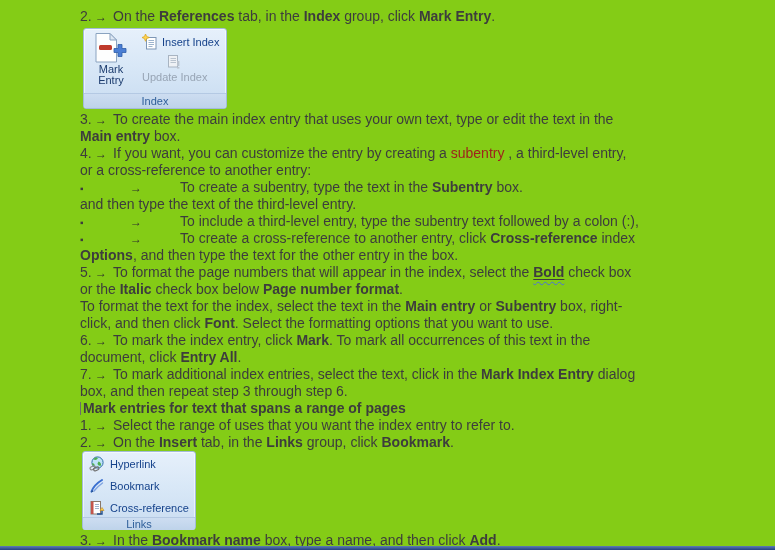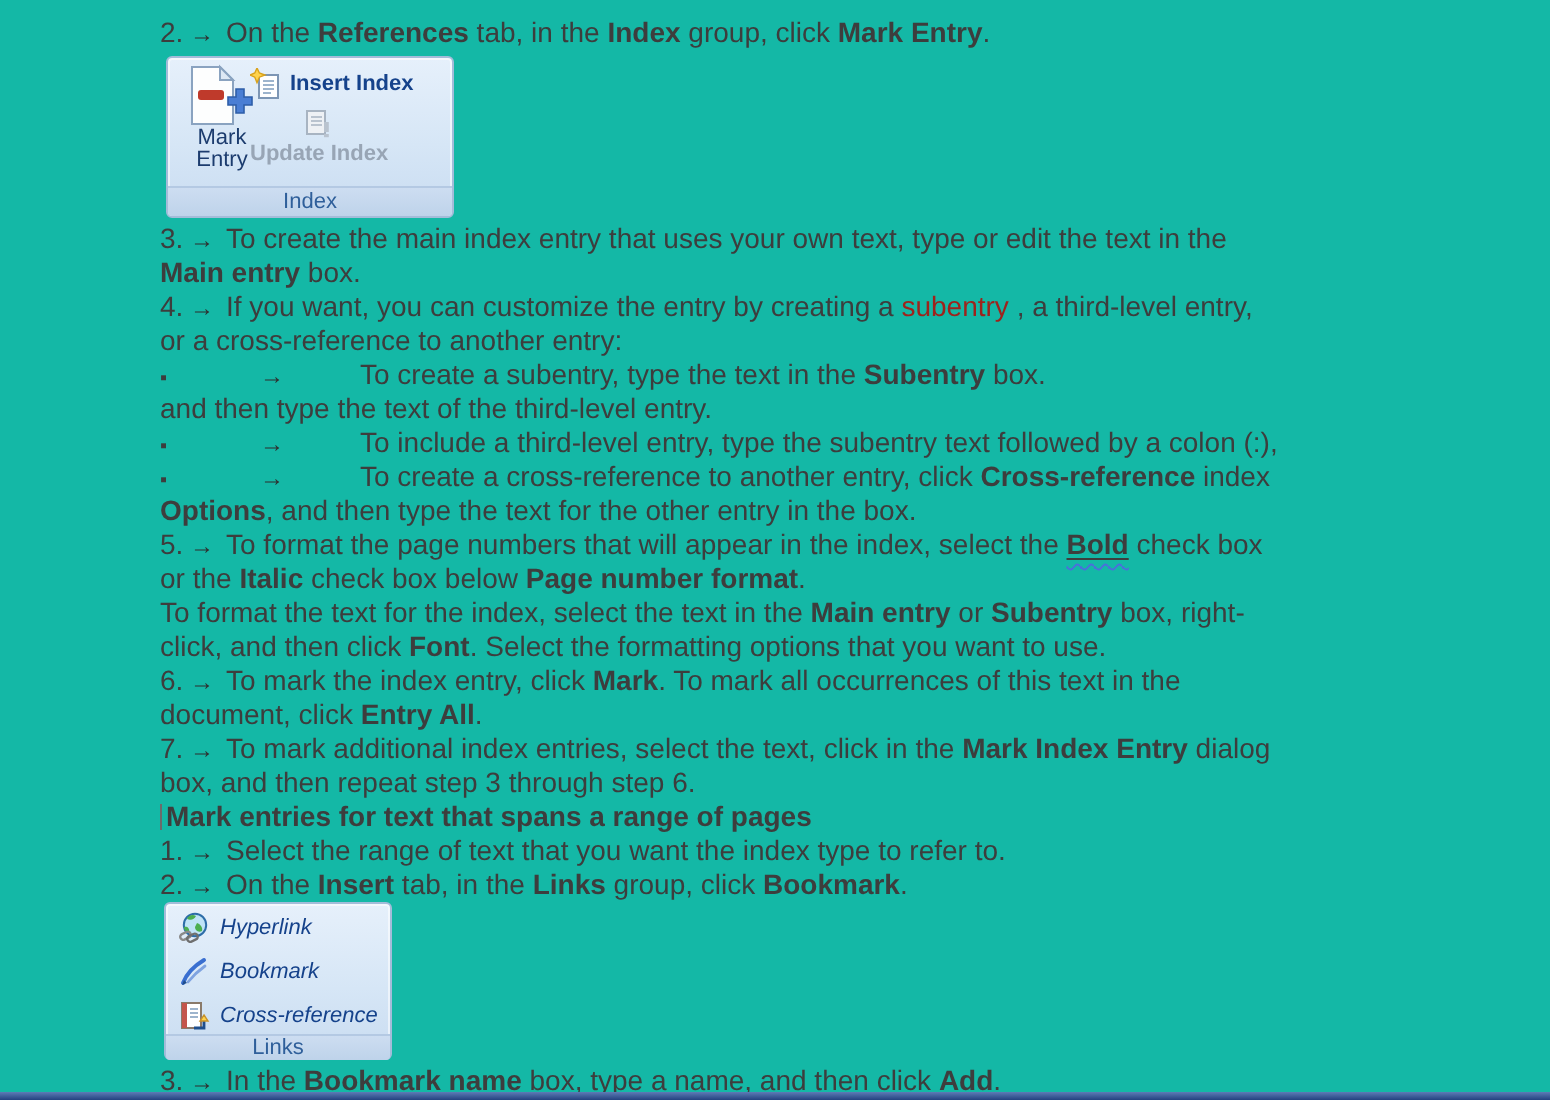--- a/index.html
+++ b/index.html
@@ -1,18 +1,18 @@
 <!DOCTYPE html>
 <html><head>
 <meta charset="utf-8">
 <style>
   * { margin:0; padding:0; box-sizing:border-box; }
   html,body { background:#fff; }
   .page {
-    position:relative; width:775px; height:550px; background:#14b8a6;
+    position:relative; width:775px; height:550px; background:#84cc16;
     font-family:"Liberation Sans", sans-serif; font-size:14px; line-height:17px;
     color:#3d3d3d; overflow:hidden;
   }
   .content { position:absolute; left:80px; top:8px; }
   .line { height:17px; line-height:17px; white-space:nowrap; }
   .marker { display:inline-block; width:15px; }
   .tab-arrow { display:inline-block; width:18px; font-size:12px; color:#2f2f2f; }
   .bullet-glyph { display:inline-block; width:50px; font-size:10px; color:#3d3d3d; }
   .tab-arrow2 { display:inline-block; width:50px; font-size:12px; color:#2f2f2f; }
   .b { font-weight:bold; }
@@ -42,29 +42,29 @@
   .links-group .rg-caption { height:13px; line-height:12px; }
 
   .big-button {
     position:absolute; left:2px; top:2px; width:50px; height:60px;
     text-align:center; border-radius:3px;
   }
   .me-icon { display:block; margin:1px auto 0; width:34px; height:32px; }
   .me-label { font-size:11px; line-height:11px; color:#1c3c6e; }
 
   .small-button {
-    position:absolute; left:41px; height:18px; display:flex; align-items:center;
-    font-size:11px; color:#15428b; white-space:nowrap;font-weight:bold;
+    position:absolute; left:58px; height:18px; display:flex; align-items:center;
+    font-size:11px; color:#15428b; white-space:nowrap;
   }
   .small-button .sb-icon { width:16px; height:16px; margin-right:4px; flex:0 0 16px; }
   .small-button.disabled { color:#98a5b5; }
 
   .link-row {
     position:absolute; left:6px; height:18px; display:flex; align-items:center;
-    font-size:11px; color:#15428b; white-space:nowrap;font-style:italic;
+    font-size:11px; color:#15428b; white-space:nowrap;
   }
   .link-row .sb-icon { width:16px; height:16px; margin-right:5px; flex:0 0 16px; }
 
   .bottom-bar {
     position:absolute; left:0; right:0; bottom:0; height:4px;
     background:linear-gradient(180deg,#5d7cb6,#24427f);
   }
 </style>
 </head>
 <body>
@@ -126,21 +126,21 @@
         <div class="line cont"><span class="b">Options</span><span>, and then type the text for the other entry in the box.</span></div>
         <div class="line num"><span class="marker">5.</span><span class="tab-arrow">→</span><span>To format the page numbers that will appear in the index, select the </span><span class="b wavy"><span class="usolid b">Bold</span></span><span> check box</span></div>
         <div class="line cont"><span>or the </span><span class="b">Italic</span><span> check box below </span><span class="b">Page number format</span><span>.</span></div>
         <div class="line cont"><span>To format the text for the index, select the text in the </span><span class="b">Main entry</span><span> or </span><span class="b">Subentry</span><span> box, right-</span></div>
         <div class="line cont"><span>click, and then click </span><span class="b">Font</span><span>. Select the formatting options that you want to use.</span></div>
         <div class="line num"><span class="marker">6.</span><span class="tab-arrow">→</span><span>To mark the index entry, click </span><span class="b">Mark</span><span>. To mark all occurrences of this text in the</span></div>
         <div class="line cont"><span>document, click </span><span class="b">Entry All</span><span>.</span></div>
         <div class="line num"><span class="marker">7.</span><span class="tab-arrow">→</span><span>To mark additional index entries, select the text, click in the </span><span class="b">Mark Index Entry</span><span> dialog</span></div>
         <div class="line cont"><span>box, and then repeat step 3 through step 6.</span></div>
         <div class="line heading"><span class="caret"></span><span class="b">Mark entries for text that spans a range of pages</span></div>
-        <div class="line num"><span class="marker">1.</span><span class="tab-arrow">→</span><span>Select the range of text that you want the index type to refer to.</span></div>
+        <div class="line num"><span class="marker">1.</span><span class="tab-arrow">→</span><span>Select the range of uses that you want the index entry to refer to.</span></div>
         <div class="line num"><span class="marker">2.</span><span class="tab-arrow">→</span><span>On the </span><span class="b">Insert</span><span> tab, in the </span><span class="b">Links</span><span> group, click </span><span class="b">Bookmark</span><span>.</span></div>
       </div>
 
     <div class="rgroup links-group">
       <div class="rg-body">
         <div class="link-row" style="top:3px;">
           <svg class="sb-icon" viewBox="0 0 16 16">
             <circle cx="8.5" cy="6.5" r="5.6" fill="#bfe3f7" stroke="#2d6da8"></circle>
             <path d="M4.5 3.2 C6 4.5 8 4 9 2 C7 1 5.5 1.8 4.5 3.2 Z" fill="#4caf50"></path>
             <path d="M9.5 5.5 C11 6 12.5 7.5 12 9.5 C10 10.5 8.5 9 8.5 7.5 Z" fill="#4caf50"></path>

